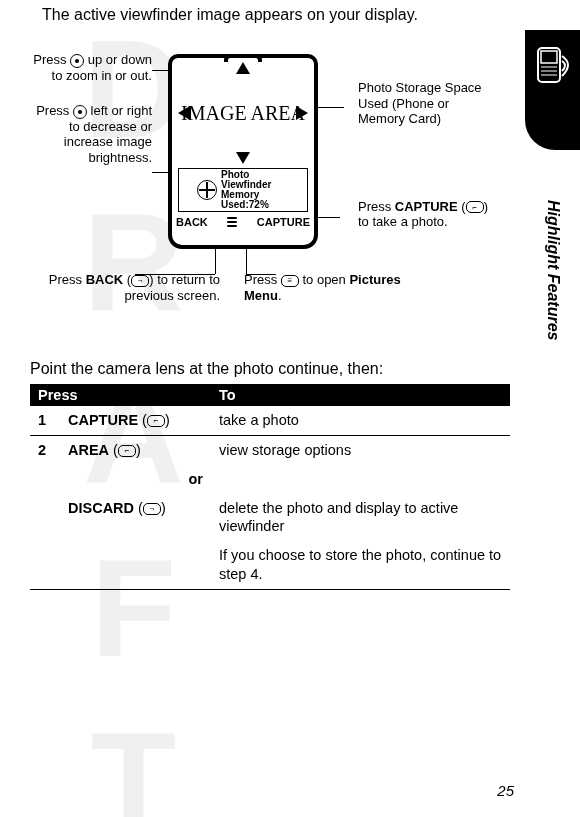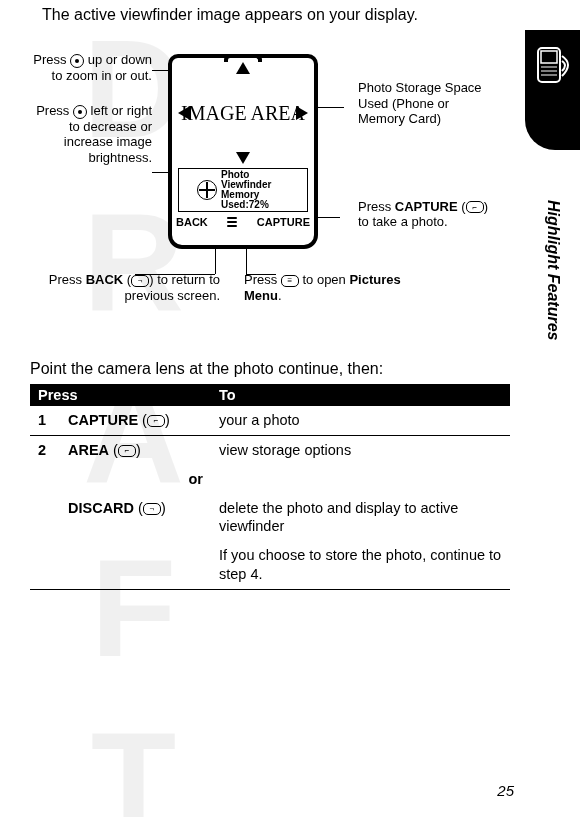--- a/index.html
+++ b/index.html
@@ -155,21 +155,21 @@
     <thead>
       <tr>
         <th colspan="2">Press</th>
         <th>To</th>
       </tr>
     </thead>
     <tbody>
       <tr class="linebelow">
         <td class="first">1</td>
         <td class="press"><span class="bold">CAPTURE</span> (<span class="key-ic">⌐</span>)</td>
-        <td>your a photo</td>
+        <td>take a photo</td>
       </tr>
       <tr class="noline">
         <td class="first">2</td>
         <td class="press"><span class="bold">AREA</span> (<span class="key-ic">⌐</span>)</td>
         <td>view storage options</td>
       </tr>
       <tr class="noline">
         <td class="first"></td>
         <td class="press or">or</td>
         <td></td>

